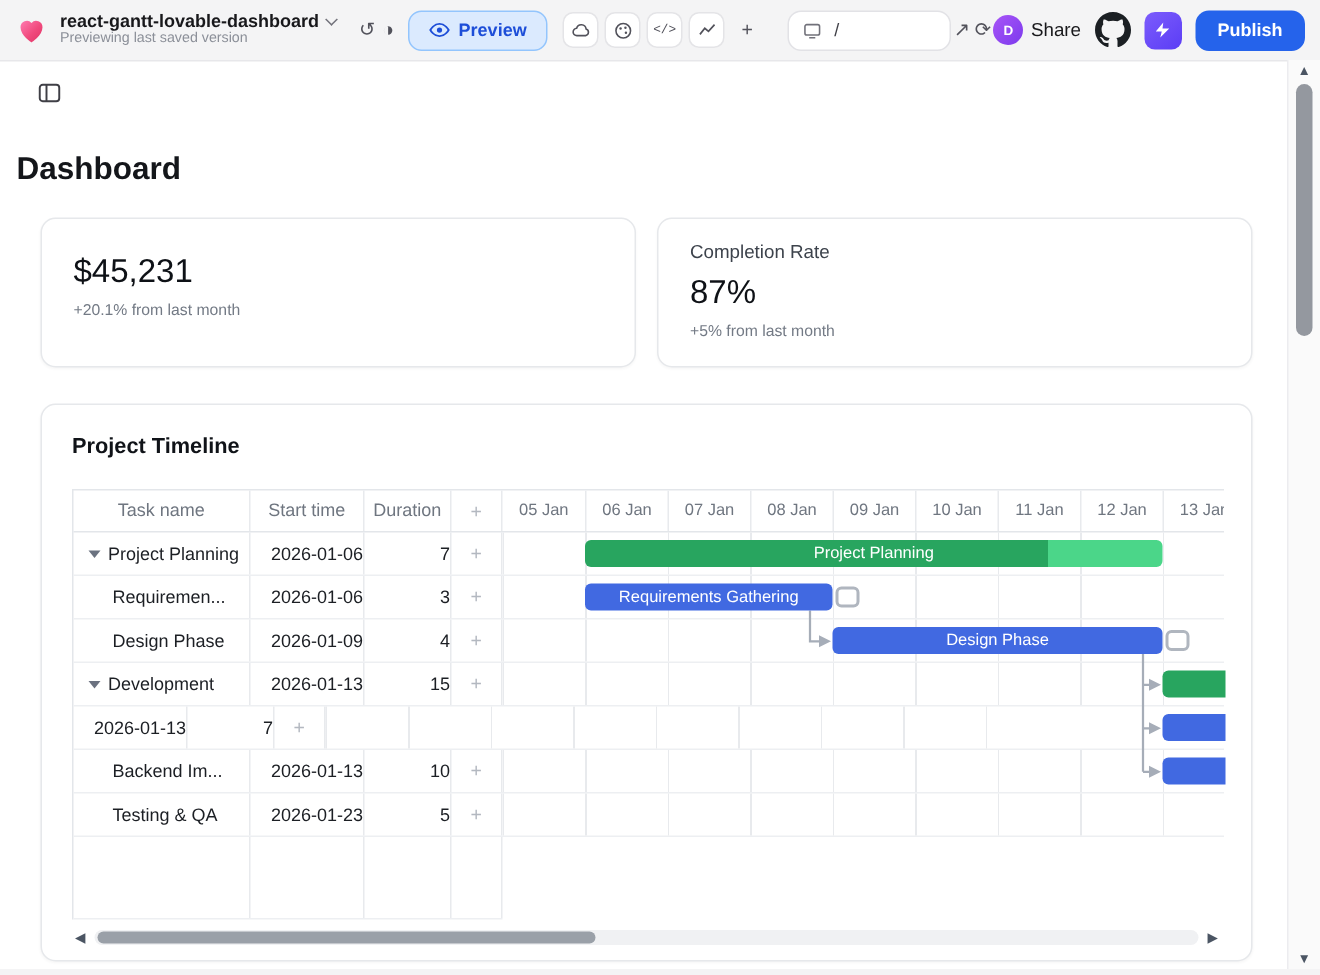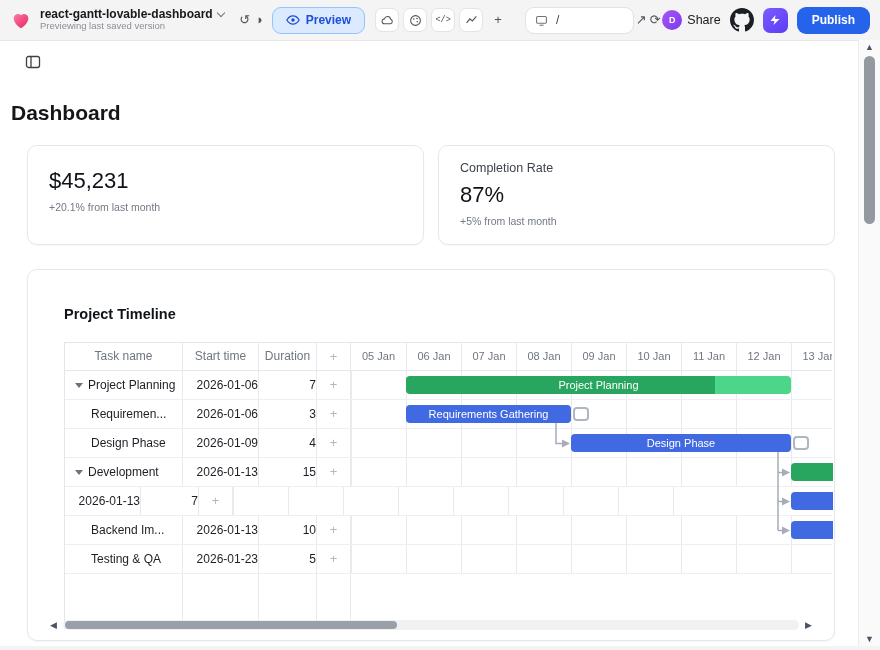--- a/index.html
+++ b/index.html
@@ -32,21 +32,21 @@
   .stage{position:absolute;top:40px;left:0;width:858px;bottom:4px;background:#fff;border-top:1px solid #e7e7ea;overflow:hidden}
   .panel-toggle{position:absolute;left:25px;top:13px;background:none;border:none}
   .h1{position:absolute;left:11px;top:60px;font-size:21px;font-weight:700;color:#14161a}
 
   .cards{position:absolute;left:27px;top:104px;width:808px;display:flex;gap:14px}
   .card{flex:1;height:100px;border:1px solid #e6e8eb;border-radius:10px;background:#fff;padding:15px 21px;box-shadow:0 1px 2px rgba(0,0,0,.04)}
   .card-label{font-size:12.5px;color:#3d434c}
   .card-value{font-size:22px;font-weight:400;color:#0e1116;margin-top:7px}
   .card-sub{font-size:10.5px;color:#737a85;margin-top:7px}
 
-  .tl-card{position:absolute;left:27px;top:228px;width:808px;height:372px;border:1px solid #e6e8eb;border-radius:10px;background:#fff;padding:36px;box-shadow:0 1px 2px rgba(0,0,0,.04)}
+  .tl-card{position:absolute;left:27px;top:228px;width:808px;height:372px;border:1px solid #e6e8eb;border-radius:10px;background:#fff;padding:20px;box-shadow:0 1px 2px rgba(0,0,0,.04)}
   .tl-title{font-size:14.5px;font-weight:700;color:#101318}
 
   
   .gtable{position:relative;margin-top:20px;width:768px;border-top:1px solid #e3e6ea;border-left:1px solid #e3e6ea;font-size:12px}
   .g-head{display:flex;height:28px;border-bottom:1px solid #e3e6ea;color:#6f7680}
   .hc{line-height:27px;text-align:center;border-right:1px solid #e8eaed;flex:none}
   .w-task{width:118px}.w-start{width:76px}.w-dur{width:58px}.w-add{width:34px}
   .h-dates{display:flex;width:482px;overflow:hidden}
   .dc{width:55px;flex:none;border-left:1px solid #e8eaed;text-align:center;line-height:27px;font-size:11px;color:#6f7680}
   .dc:first-child{border-left:none}

